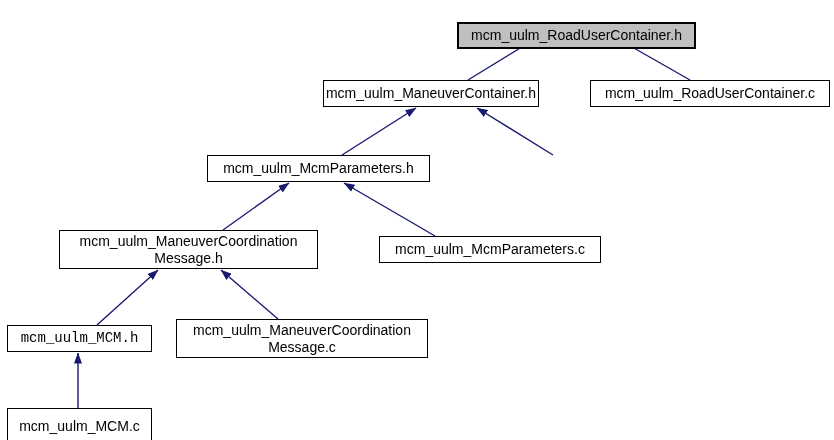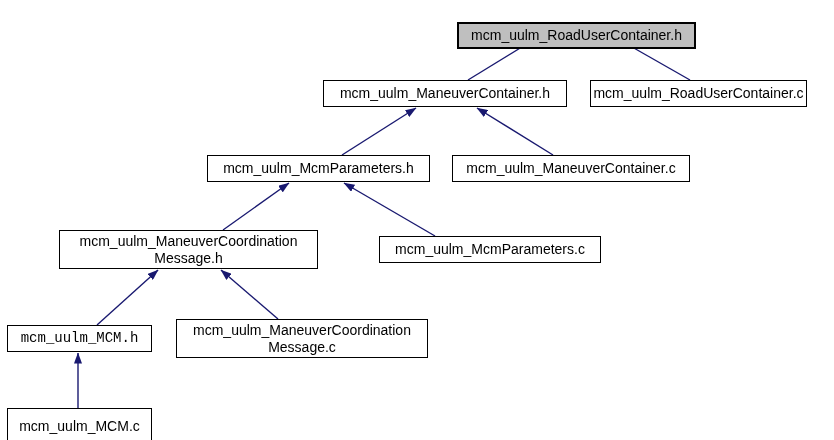--- a/index.html
+++ b/index.html
@@ -61,35 +61,32 @@
     <line x1="435" y1="236" x2="344" y2="183" marker-end="url(#arrowhead)"></line>
     <line x1="97" y1="325" x2="158" y2="270" marker-end="url(#arrowhead)"></line>
     <line x1="278" y1="319" x2="221" y2="270" marker-end="url(#arrowhead)"></line>
     <line x1="78" y1="408" x2="78" y2="353" marker-end="url(#arrowhead)"></line>
   </svg>
 
   <div class="node highlight" style="left:457px;top:3px;width:239px;height:27px;margin-top:19px;">
     <span>mcm_uulm_RoadUserContainer.h</span>
   </div>
 
-  <div class="node" style="left:323px;top:80px;width:244px;height:27px;">
+  <div class="node" style="left:323px;top:80px;width:216px;height:27px;">
     <span>mcm_uulm_ManeuverContainer.h</span>
   </div>
 
-  <div class="node" style="left:590px;top:80px;width:217px;height:27px;align-items:center;">
+  <div class="node" style="left:590px;top:80px;width:240px;height:27px;align-items:center;">
     <span>mcm_uulm_RoadUserContainer.c</span>
   </div>
 
   <div class="node" style="left:207px;top:155px;width:223px;height:27px;">
     <span>mcm_uulm_McmParameters.h</span>
   </div>
 
-  <div class="node" style="left:452px;top:155px;width:238px;height:27px;">
-    <span>mcm_uulm_ManeuverContainer.c</span>
-  </div>
 
   <div class="node" style="left:59px;top:230px;width:259px;height:39px;">
     <span>mcm_uulm_ManeuverCoordination</span>
     <span>Message.h</span>
   </div>
 
   <div class="node" style="left:338px;top:236px;width:222px;height:27px;margin-left:41px;">
     <span>mcm_uulm_McmParameters.c</span>
   </div>
 

